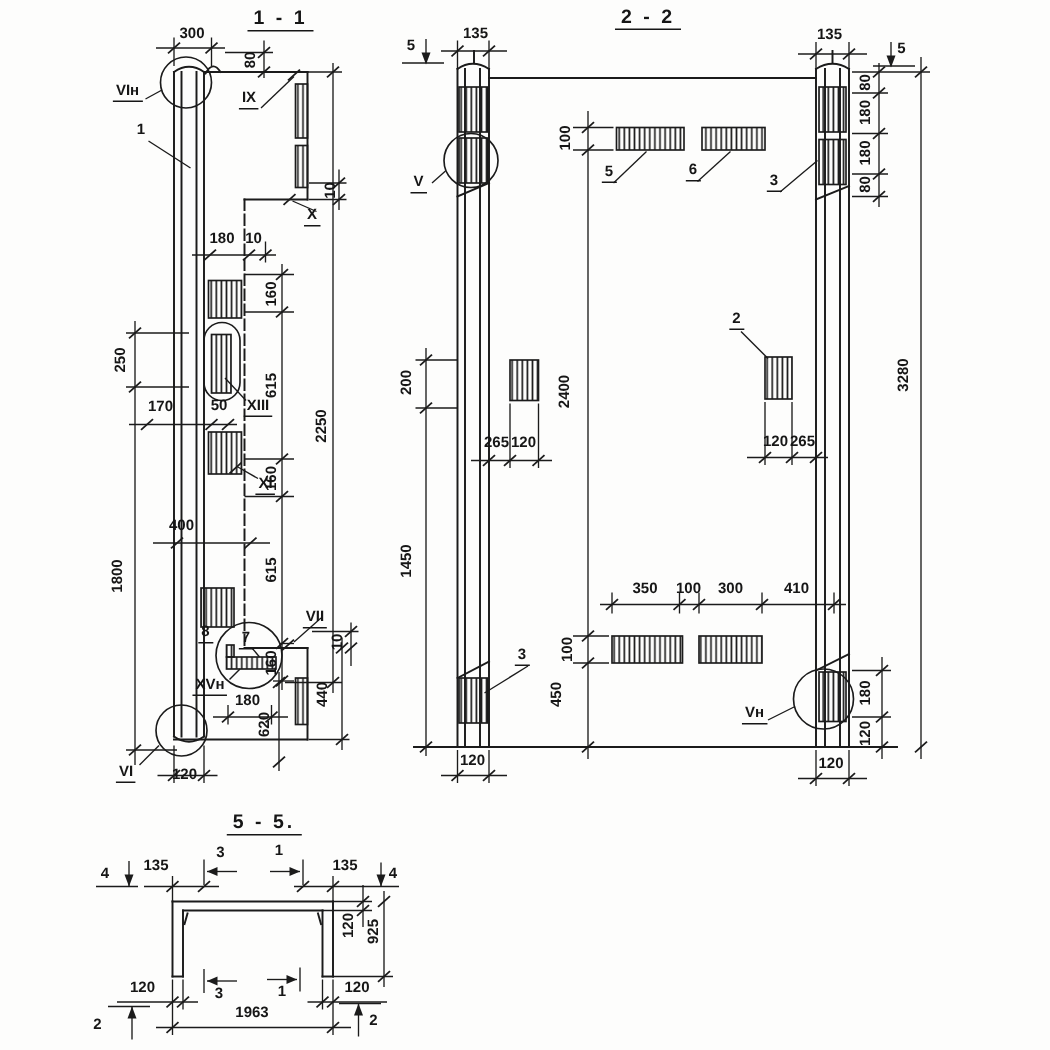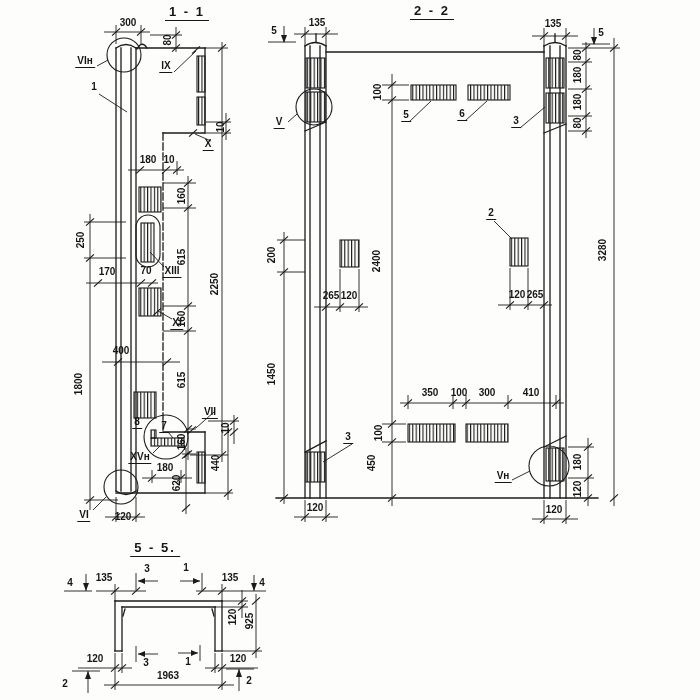--- a/index.html
+++ b/index.html
@@ -368,21 +368,21 @@
   <span class="lb" style="left:169px;top:160px">10</span>
   <span class="lb rot" style="left:182px;top:196px">160</span>
   <span class="lb rot" style="left:182px;top:257px">615</span>
   <span class="lb rot" style="left:182px;top:319px">160</span>
   <span class="lb rot" style="left:182px;top:380px">615</span>
   <span class="lb rot" style="left:182px;top:442px">160</span>
   <span class="lb rot" style="left:215px;top:284px">2250</span>
   <span class="lb rot" style="left:81px;top:240px">250</span>
   <span class="lb rot" style="left:79px;top:384px">1800</span>
   <span class="lb" style="left:107px;top:272px">170</span>
-  <span class="lb" style="left:146px;top:271px">70</span>
+  <span class="lb" style="left:146px;top:271px">50</span>
   <span class="lb ul" style="left:172px;top:272px">XIII</span>
   <span class="lb ul" style="left:177px;top:324px">XI</span>
   <span class="lb" style="left:121px;top:351px">400</span>
   <span class="lb ul" style="left:137px;top:423px">8</span>
   <span class="lb ul" style="left:164px;top:427px">7</span>
   <span class="lb ul" style="left:210px;top:413px">VII</span>
   <span class="lb rot" style="left:226px;top:428px">10</span>
   <span class="lb ul" style="left:140px;top:458px">XVн</span>
   <span class="lb" style="left:165px;top:468px">180</span>
   <span class="lb rot" style="left:216px;top:463px">440</span>
@@ -419,21 +419,21 @@
   <span class="lb" style="left:531px;top:393px">410</span>
   <span class="lb rot" style="left:379px;top:433px">100</span>
   <span class="lb rot" style="left:372px;top:463px">450</span>
   <span class="lb ul" style="left:348px;top:438px">3</span>
   <span class="lb ul" style="left:503px;top:477px">Vн</span>
   <span class="lb rot" style="left:578px;top:462px">180</span>
   <span class="lb rot" style="left:578px;top:489px">120</span>
   <span class="lb" style="left:315px;top:508px">120</span>
   <span class="lb" style="left:554px;top:510px">120</span>
 
-  <span class="lb ttl" style="left:155px;top:549px">5 - 5.</span>
+  <span class="lb ttl" style="left:176px;top:549px">5 - 5.</span>
   <span class="lb" style="left:70px;top:583px">4</span>
   <span class="lb" style="left:104px;top:578px">135</span>
   <span class="lb" style="left:147px;top:569px">3</span>
   <span class="lb" style="left:186px;top:568px">1</span>
   <span class="lb" style="left:230px;top:578px">135</span>
   <span class="lb" style="left:262px;top:583px">4</span>
   <span class="lb rot" style="left:233px;top:617px">120</span>
   <span class="lb rot" style="left:250px;top:621px">925</span>
   <span class="lb" style="left:95px;top:659px">120</span>
   <span class="lb" style="left:146px;top:663px">3</span>

